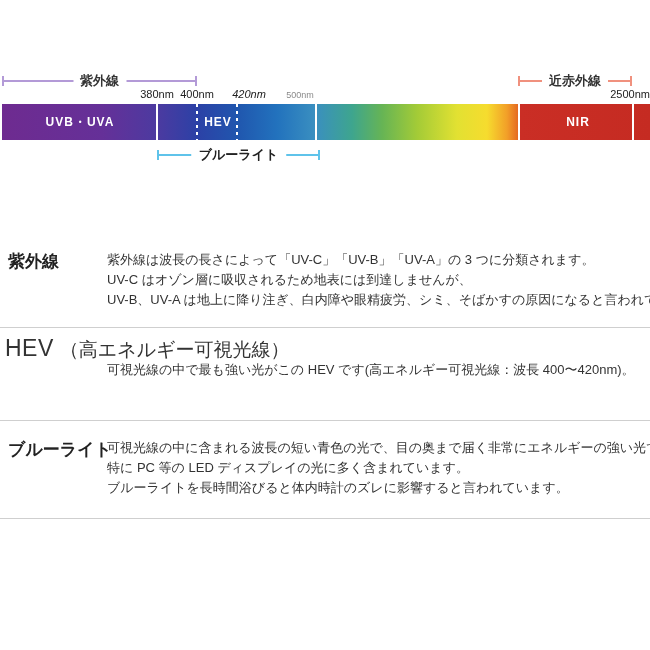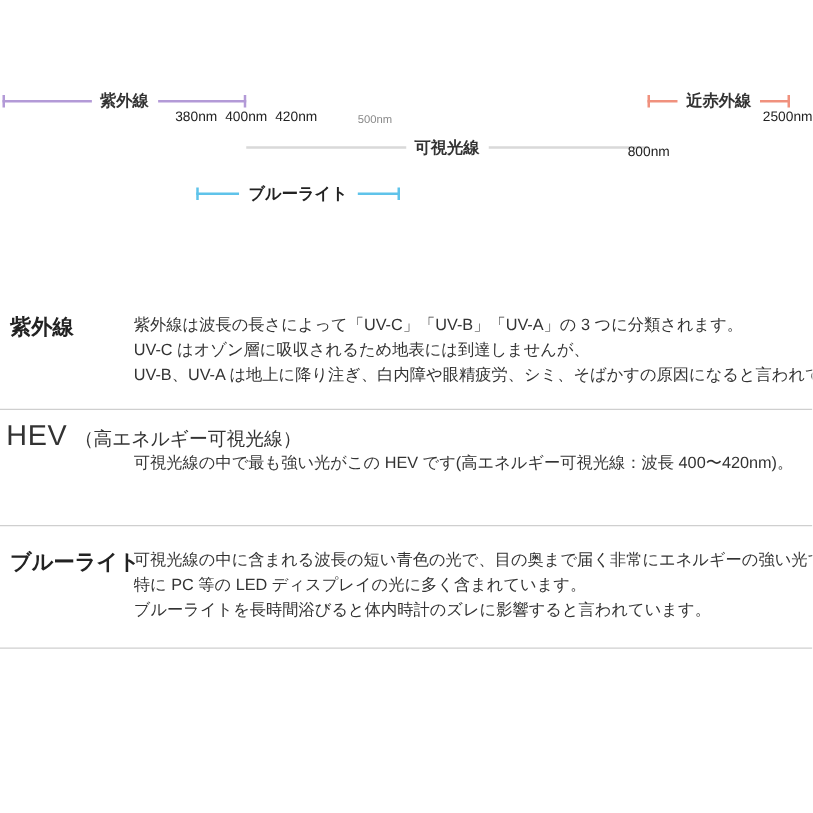--- a/index.html
+++ b/index.html
@@ -22,21 +22,21 @@
   .bracket-uv{left:2px;width:195px;}
   .bracket-uv .b-line,.bracket-uv .tick{background:#b39ad7;}
   .bracket-visible{left:197px;width:321px;margin-top:37px;}
   .bracket-visible .b-line{background:#d9d9d9;}
   .bracket-nir{left:518px;width:114px;}
   .bracket-nir .b-line,.bracket-nir .tick{background:#f0917e;}
 
   .wl{position:absolute;top:88px;font-size:11px;color:#222;white-space:nowrap;}
   .wl-380{left:157px;transform:translateX(-50%);}
   .wl-400{left:197px;transform:translateX(-50%);}
-  .wl-420{left:237px;transform:translateX(-50%);}
+  .wl-420{left:249px;transform:translateX(-50%);font-style:italic;}
   .wl-500{left:300px;transform:translateX(-50%);font-size:9px;color:#8a8a8a;top:90px;}
   .wl-800{left:519px;transform:translateX(-50%);margin-top:28px;}
   .wl-2500{right:0px;}
 
   .bar{
     position:absolute;left:2px;top:104px;width:648px;height:36px;
     background:linear-gradient(to right,
       #6e2b90 0px,#653098 100px,#4c3aa0 155px,#2c41a6 195px,#2056ae 235px,
       #2272bd 275px,#3a8fc0 313px,#3ea58e 350px,#66b455 380px,#a3cb37 415px,
       #e2e132 455px,#f6dc2e 485px,#f29f28 505px,#e56a22 516px,#ca2e25 517px,#c52b22 100%);
@@ -76,21 +76,21 @@
   .sec-body{position:absolute;left:107px;font-size:13px;line-height:20px;color:#333;white-space:nowrap;}
   .sec-body .line{height:20px;}
   .divider{position:absolute;left:0;width:650px;height:1px;background:#cfcfcf;}
 
   .h-uv{top:250px;}
   .b-uv{top:250px;}
   .div-1{top:327px;}
 
   .h-hev{top:335px;left:5px;font-weight:normal;font-size:15px;}
   .h-hev .hev-latin{font-size:23px;color:#333;letter-spacing:0.5px;}
-  .h-hev .hev-paren{font-size:15px;color:#333;margin-left:6px;}
+  .h-hev .hev-paren{font-size:19px;color:#333;margin-left:6px;}
   .b-hev{top:360px;text-align:center;}
   .div-2{top:420px;}
 
   .h-bluelight{top:438px;}
   .b-bluelight{top:438px;}
   .div-3{top:518px;}
 
   .h-nir{top:537px;}
   .b-nir{top:536px;}
   .div-4{top:610px;}
@@ -122,20 +122,31 @@
       <span class="b-label">近赤外線</span>
     </div>
 
     <span class="wl wl-380">380nm</span>
     <span class="wl wl-400">400nm</span>
     <span class="wl wl-420">420nm</span>
     <span class="wl wl-500">500nm</span>
     <span class="wl wl-800">800nm</span>
     <span class="wl wl-2500">2500nm</span>
 
+    <div class="bar">
+      <span class="vline vl-380"></span>
+      <span class="vdash vd-400"></span>
+      <span class="vdash vd-420"></span>
+      <span class="vline vl-500"></span>
+      <span class="vline vl-800"></span>
+      <span class="vline vl-2500"></span>
+      <span class="seg-label seg-uv">UVB・UVA</span>
+      <span class="seg-label seg-hev">HEV</span>
+      <span class="seg-label seg-nir">NIR</span>
+    </div>
 
     <div class="bracket-bluelight">
       <span class="b-line"></span>
       <span class="tick left"></span>
       <span class="tick right"></span>
       <span class="b-label">ブルーライト</span>
     </div>
   </div>
 
   <div class="sec-heading h-uv">紫外線</div>

